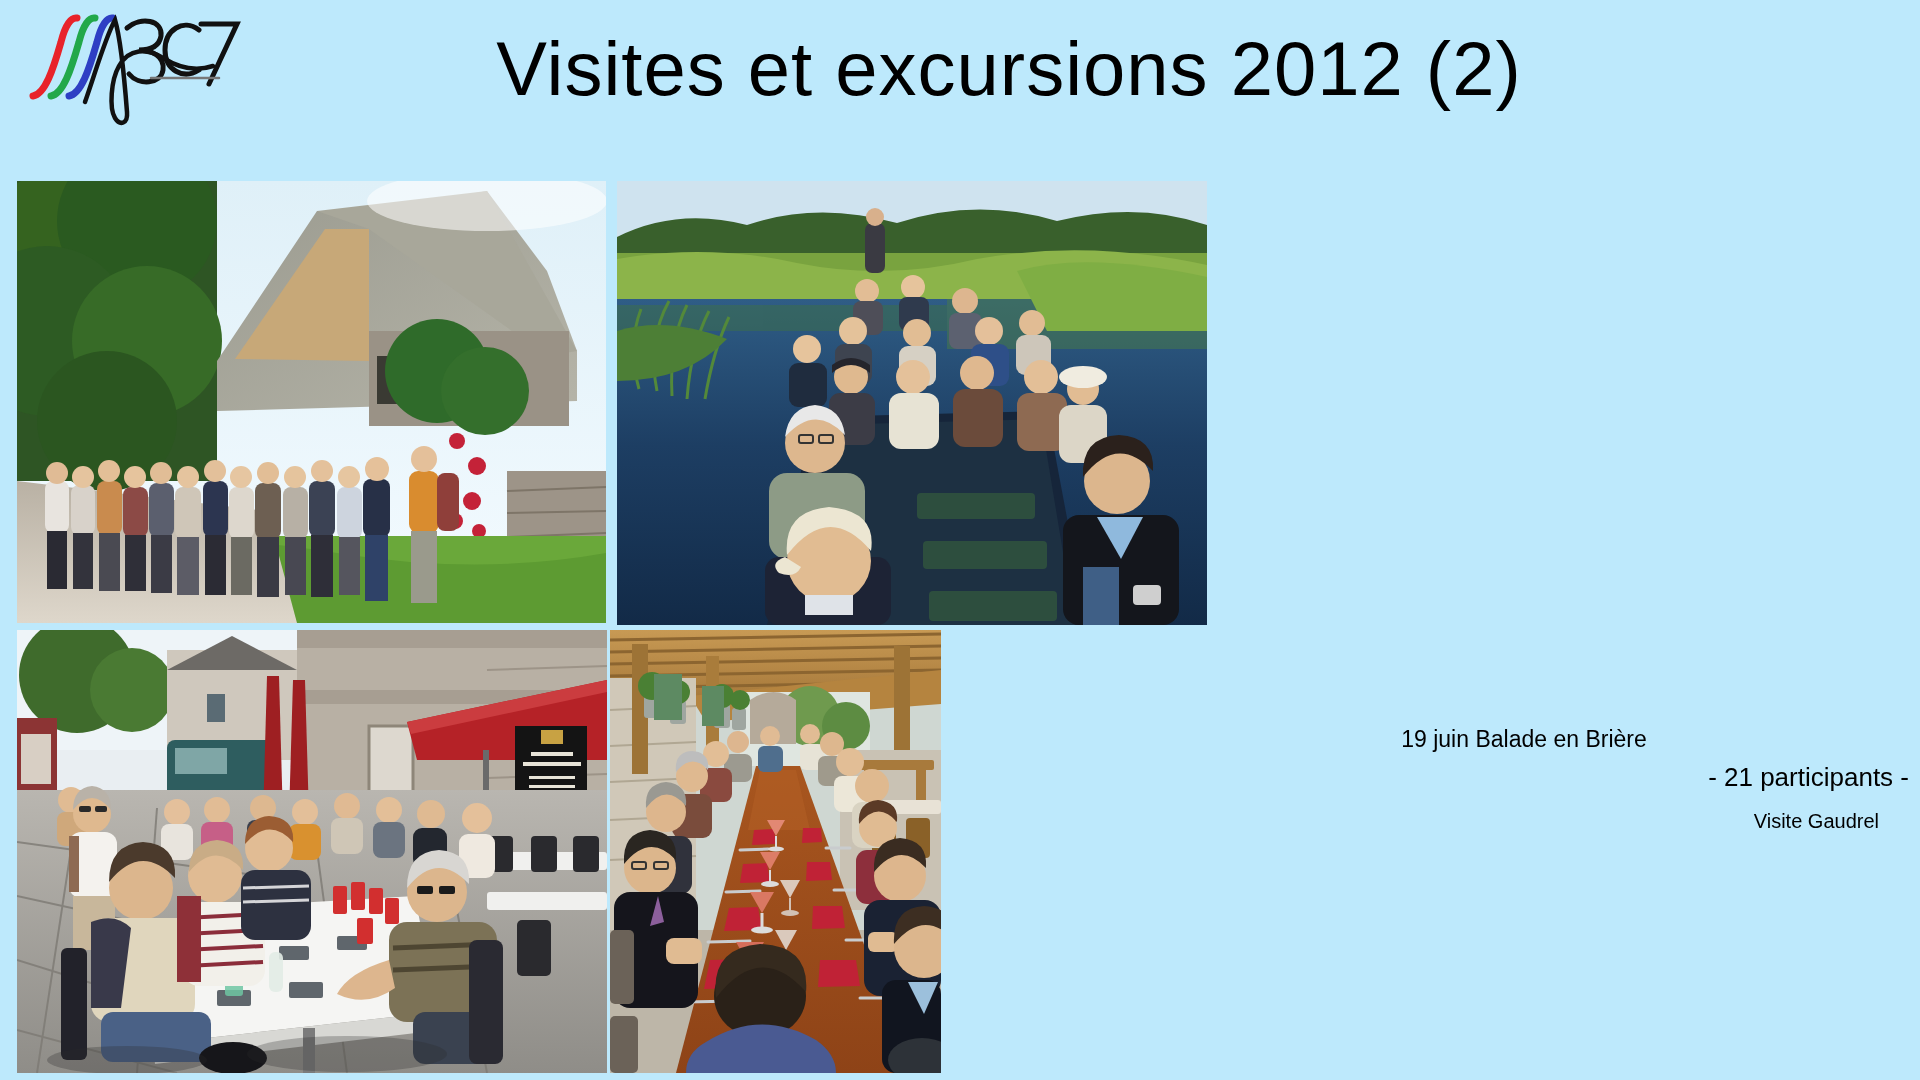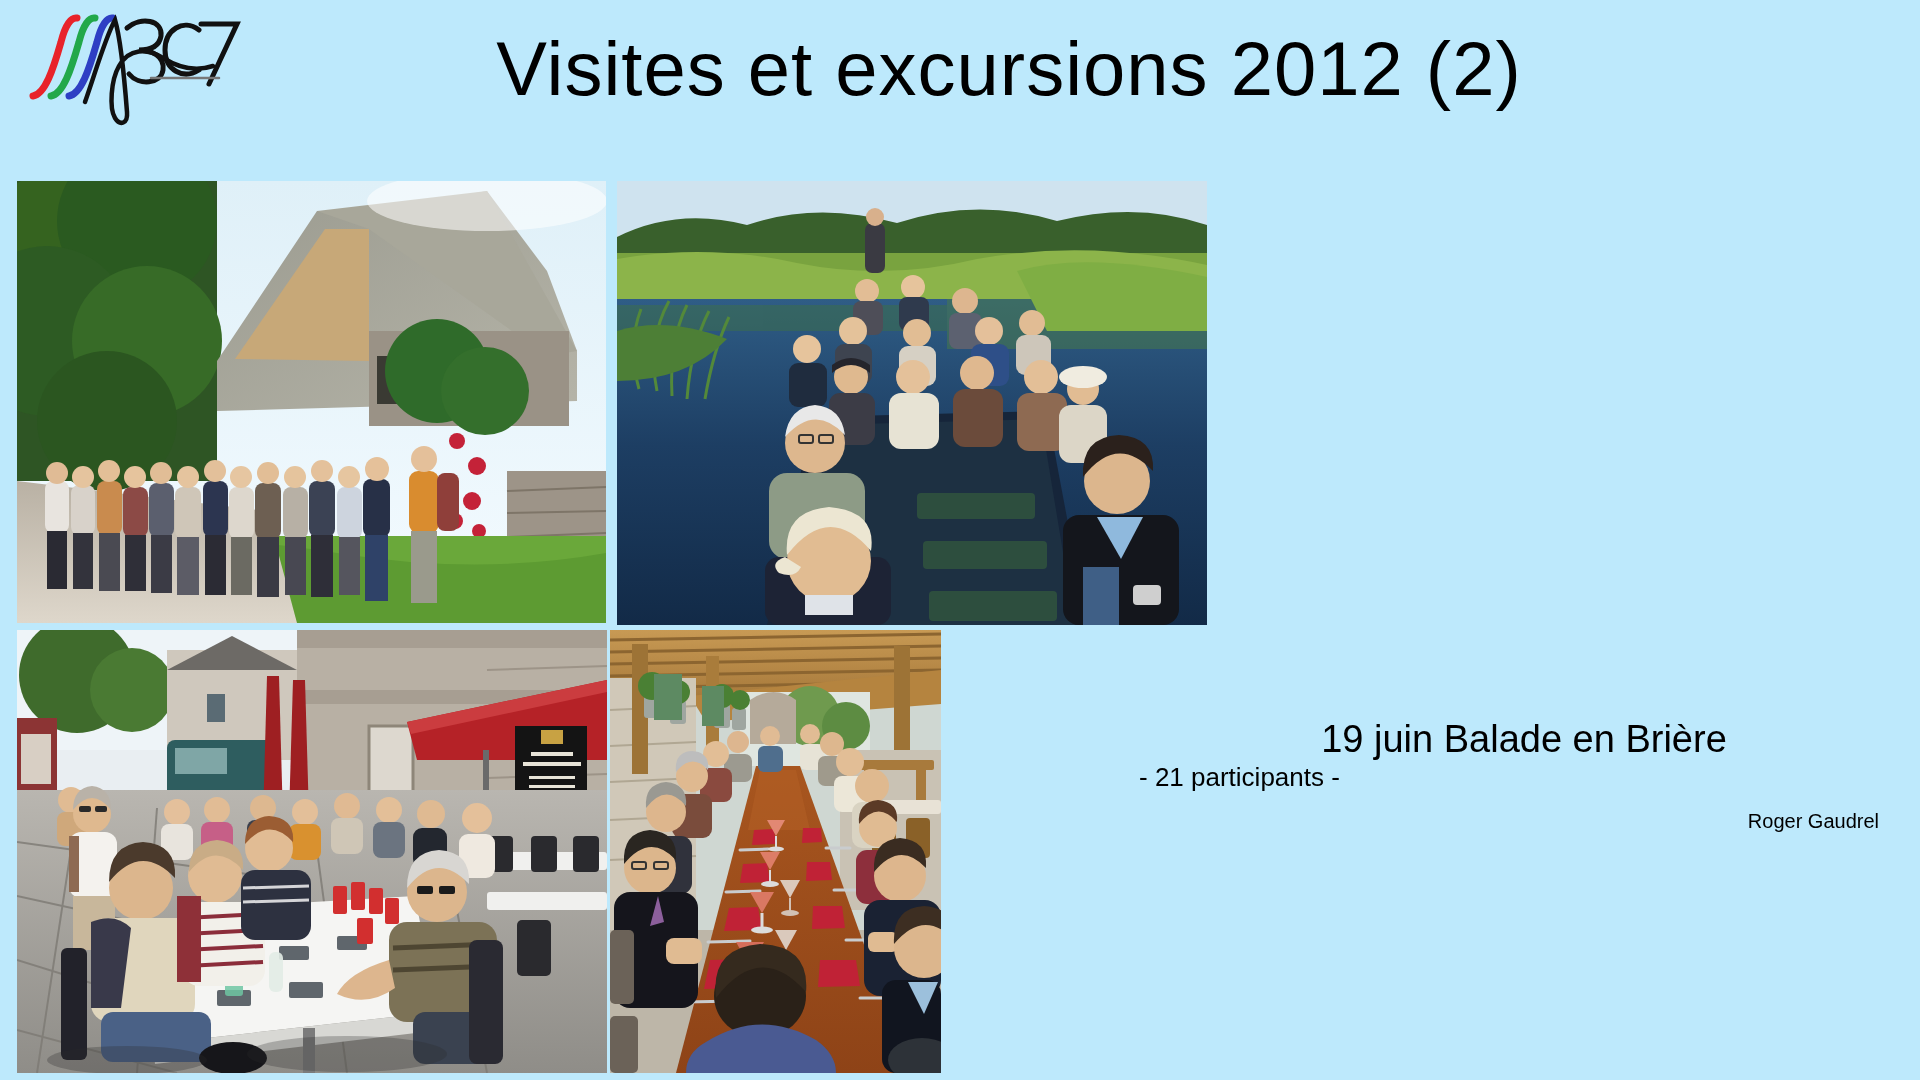--- a/index.html
+++ b/index.html
@@ -65,26 +65,26 @@
   #caption {
     position: absolute;
     left: 1130px;
     top: 718px;
     width: 770px;
     color: #000000;
     font-family: "Liberation Sans", sans-serif;
   }
   #caption-heading {
     text-align: center;
-    font-size: 38px;
+    font-size: 23px;
     line-height: 42px;
     white-space: nowrap;
   }
   #caption-participants {
-    text-align: left;
+    text-align: right;
     font-size: 26px;
     line-height: 34px;
   }
   #caption-body {
     margin-top: 2px;
     text-align: justify;
     text-align-last: left;
     font-size: 28px;
     line-height: 35px;
     word-spacing: 2px;
@@ -722,16 +722,16 @@
       <g fill="#6b6258">
         <rect x="0" y="300" width="24" height="74" rx="5"></rect>
         <rect x="0" y="386" width="28" height="57" rx="5"></rect>
       </g>
     </svg>
   </div>
 
   <div id="caption">
     <div id="caption-heading">19 juin Balade en Brière</div>
     <div id="caption-participants">- 21 participants -</div>
-    <div id="caption-signature">Roger Gaudrel</div>
+    <div id="caption-signature">Visite Gaudrel</div>
   </div>
 
 </div>
 
 </body></html>

